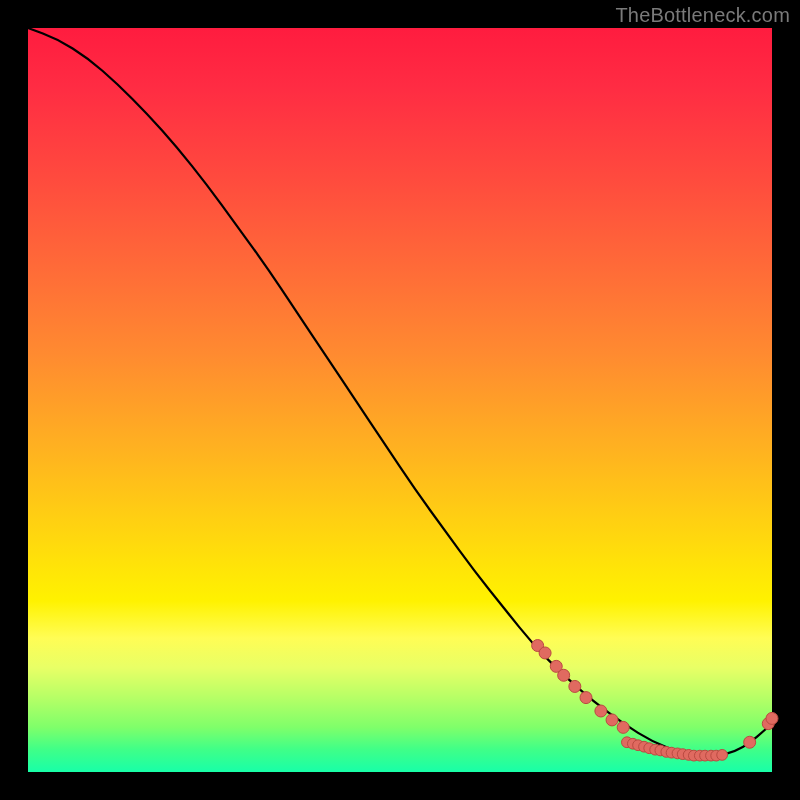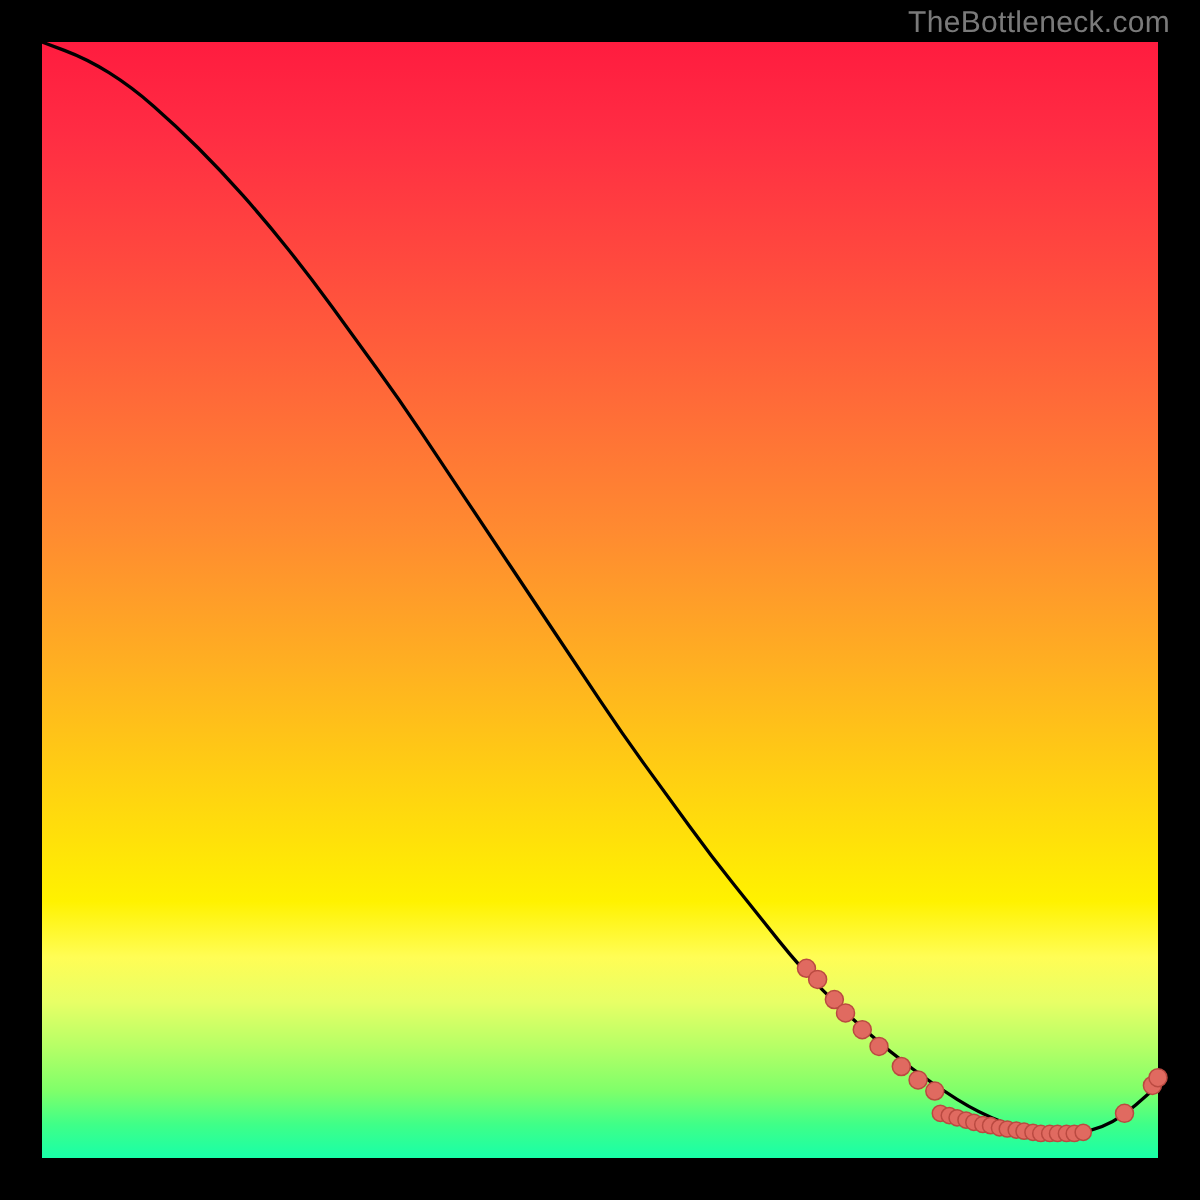--- a/index.html
+++ b/index.html
@@ -13,21 +13,21 @@
   }
   .stage {
     position: relative;
     width: 800px;
     height: 800px;
     background: #000;
   }
   .watermark {
     position: absolute;
     top: 4px;
-    right: 20px;
+    right: 10px;
     color: #7a7a7a;
     font-size: 20px;
     font-weight: 500;
     letter-spacing: 0.2px;
     user-select: none;
     text-align: center;
   }
   .plot {
     position: absolute;
     

